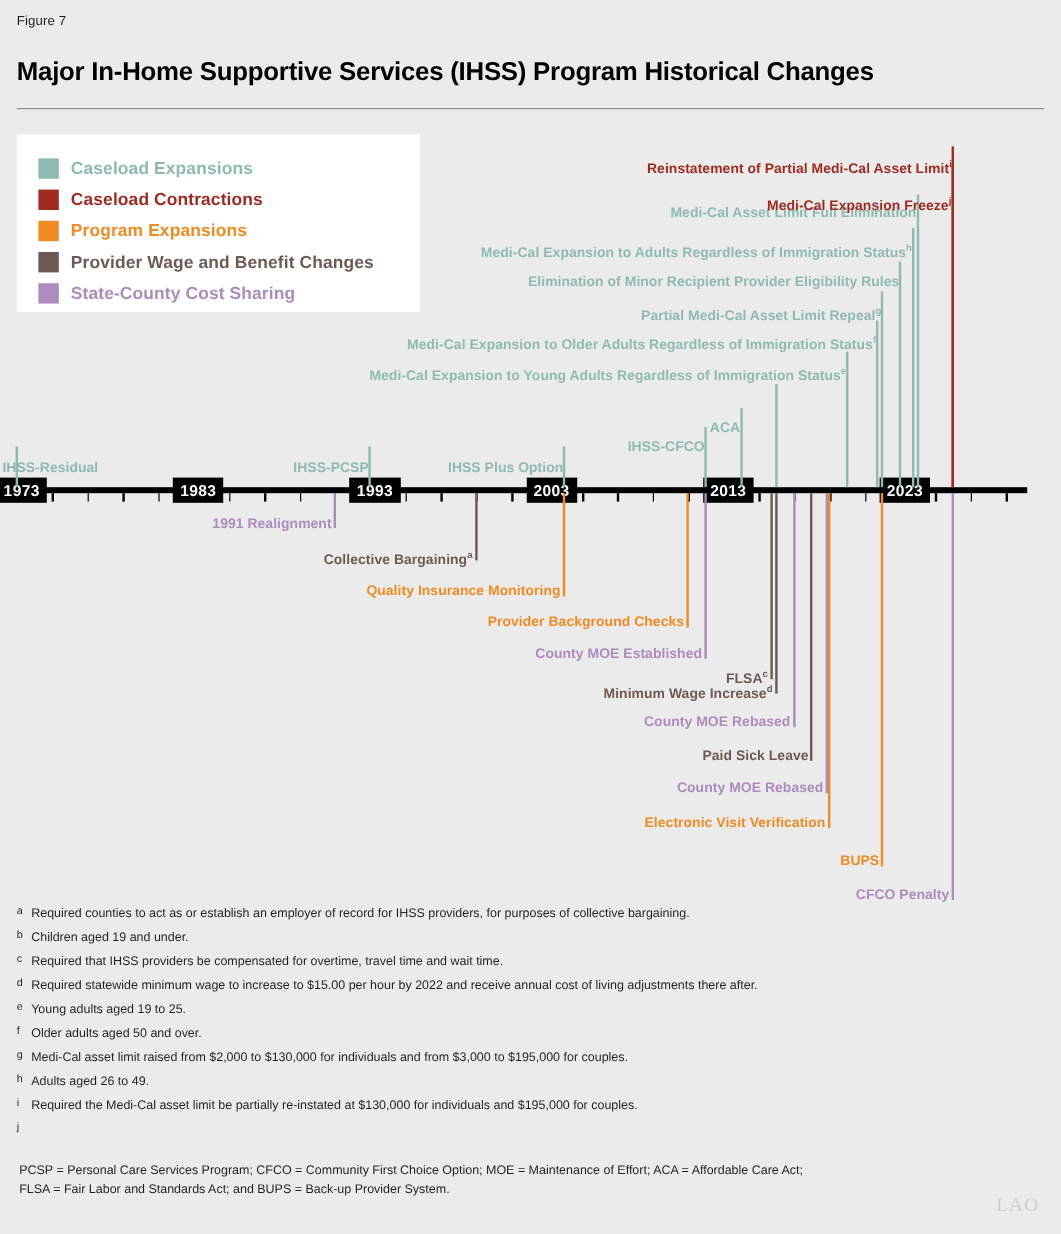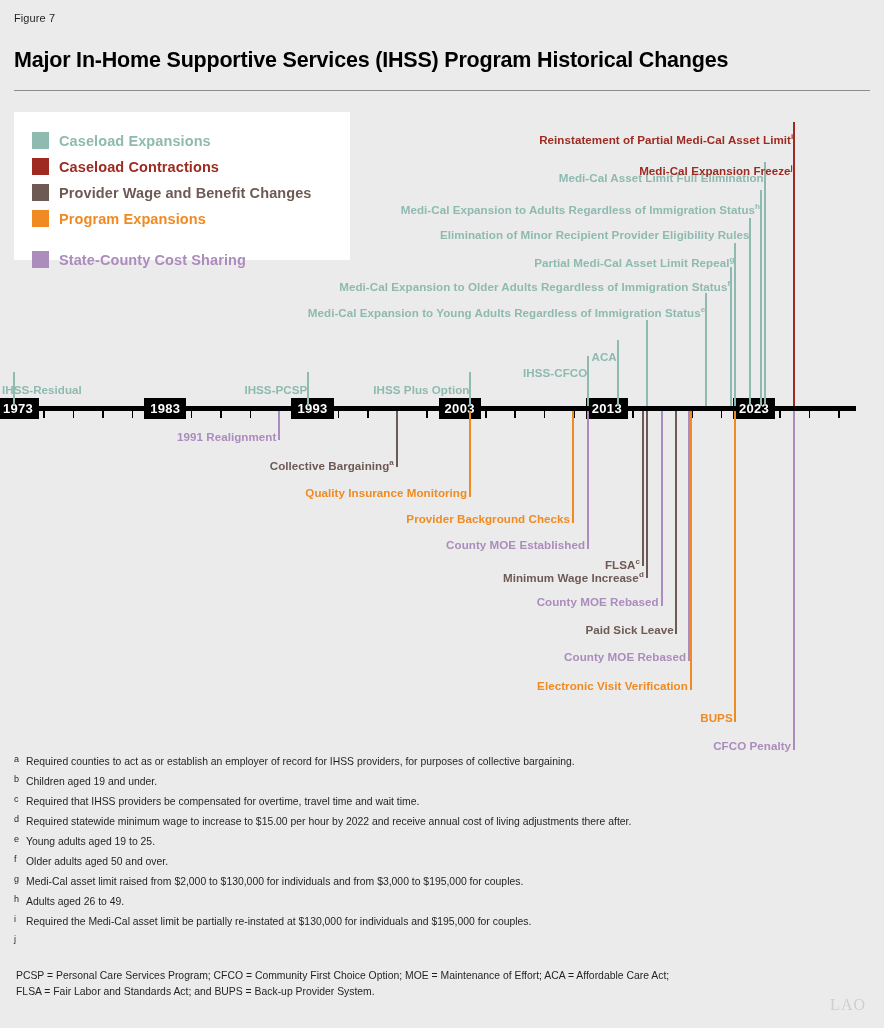--- a/index.html
+++ b/index.html
@@ -81,28 +81,28 @@
 <div class="legend" id="legend">
     <div class="legend-row" style="margin-top: 14px;">
       <span class="legend-sw" style="background: rgb(142, 186, 175);"></span>
       <span class="legend-tx" style="color: rgb(142, 186, 175);">Caseload Expansions</span>
     </div>
     <div class="legend-row" style="margin-top: 3px;">
       <span class="legend-sw" style="background: rgb(158, 42, 33);"></span>
       <span class="legend-tx" style="color: rgb(158, 42, 33);">Caseload Contractions</span>
     </div>
     <div class="legend-row" style="margin-top: 3px;">
+      <span class="legend-sw" style="background: rgb(239, 139, 34);"></span>
+      <span class="legend-tx" style="color: rgb(239, 139, 34);">Program Expansions</span>
+    </div>
+    <div class="legend-row" style="margin-top: 3px;">
       <span class="legend-sw" style="background: rgb(110, 90, 84);"></span>
       <span class="legend-tx" style="color: rgb(110, 90, 84);">Provider Wage and Benefit Changes</span>
     </div>
     <div class="legend-row" style="margin-top: 3px;">
-      <span class="legend-sw" style="background: rgb(239, 139, 34);"></span>
-      <span class="legend-tx" style="color: rgb(239, 139, 34);">Program Expansions</span>
-    </div>
-    <div class="legend-row" style="margin-top: 18px;">
       <span class="legend-sw" style="background: rgb(172, 139, 189);"></span>
       <span class="legend-tx" style="color: rgb(172, 139, 189);">State-County Cost Sharing</span>
     </div>
   </div>
 
 <div class="chart" id="chart">
   <div class="axis"></div>
 <div class="tick" style="left: 14px;"></div>
     <div class="tick" style="left: 43.44px;"></div>
     <div class="tick" style="left: 72.88px;"></div>

